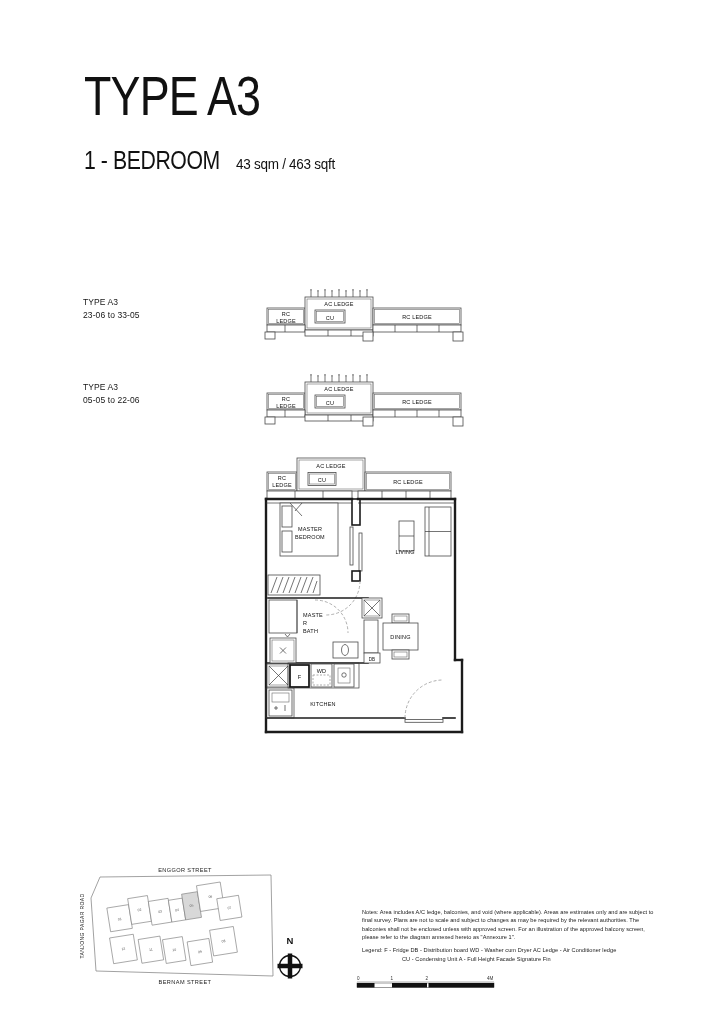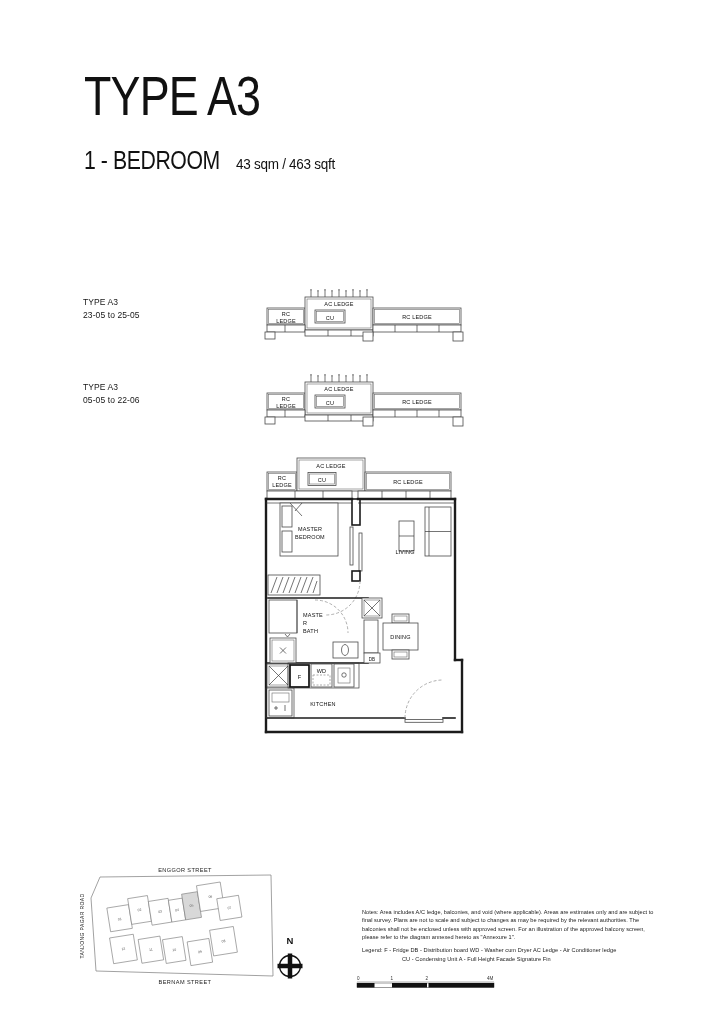--- a/index.html
+++ b/index.html
@@ -53,21 +53,21 @@
 <div class="abs" style="left:84px;top:68px;">
   <div class="main-title">TYPE A3</div>
 </div>
 <div class="abs sub-row" style="left:84px;top:130px;">
   <div class="sub-title">1 - BEDROOM</div>
   <div class="area-text">43 sqm / 463 sqft</div>
 </div>
 
 <div class="abs sec-label" style="left:83px;top:296px;">
   <div>TYPE A3</div>
-  <div>23-05 to 25-05</div>
+  <div>23-06 to 33-05</div>
 </div>
 
 <svg class="abs" style="left:265px;top:288px;" width="200" height="56" viewBox="0 0 200 56">
   <g>
     <line class="thin" x1="46" y1="3" x2="46" y2="9"></line>
       <circle cx="46" cy="2" r="0.8" fill="#333"></circle>
     <line class="thin" x1="53" y1="4" x2="53" y2="9"></line>
       <circle cx="53" cy="3" r="0.8" fill="#333"></circle>
     <line class="thin" x1="60" y1="3" x2="60" y2="9"></line>
       <circle cx="60" cy="2" r="0.8" fill="#333"></circle>

